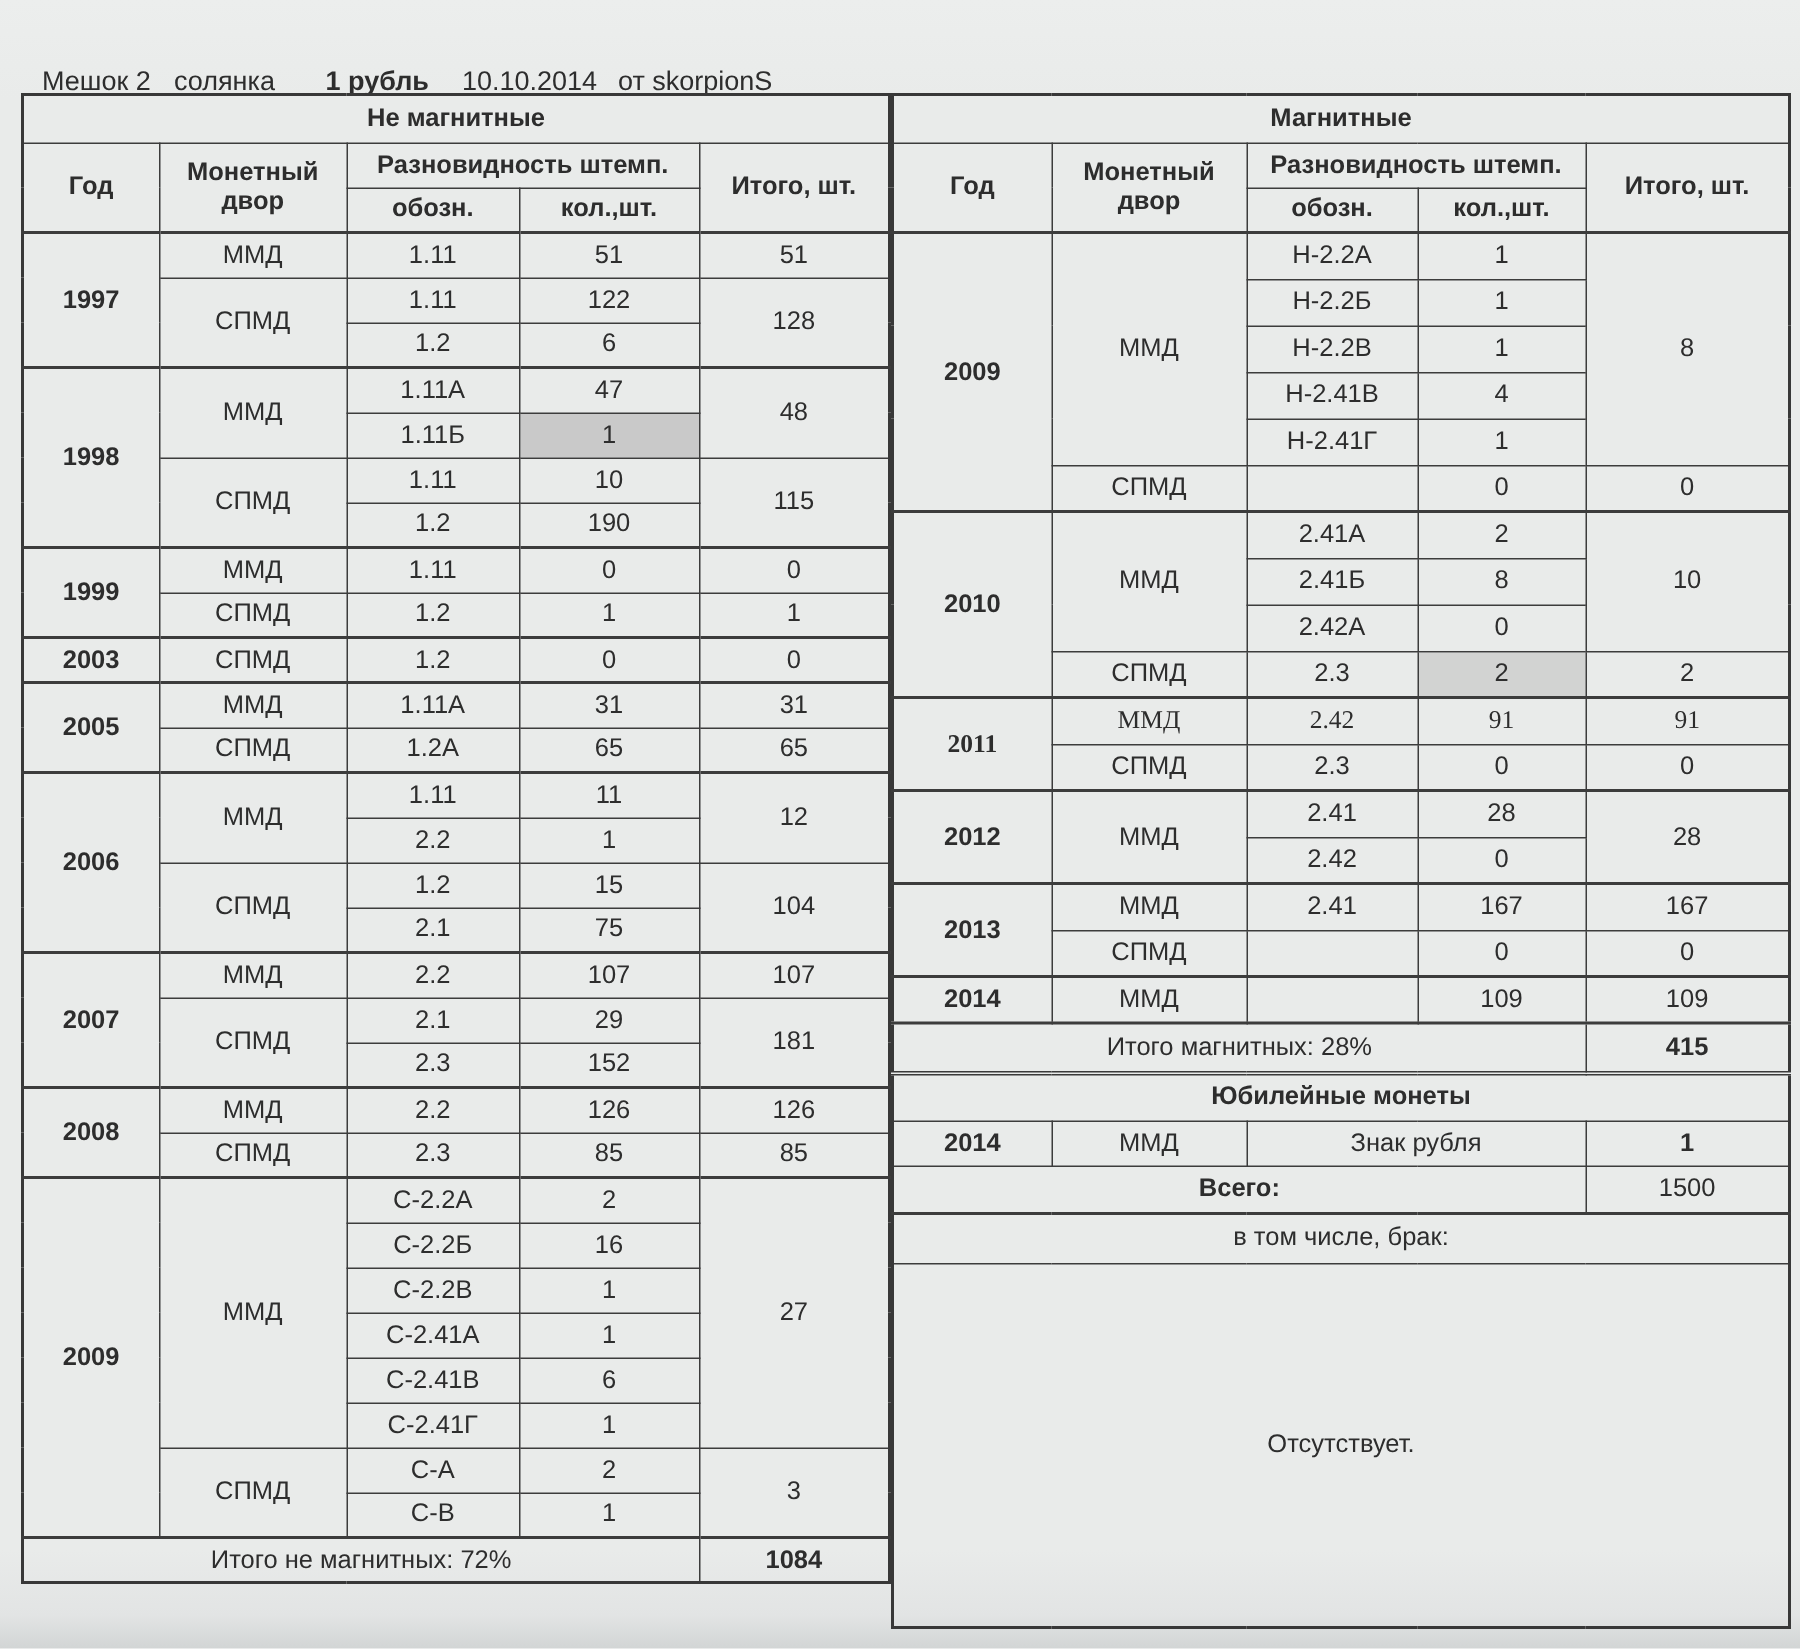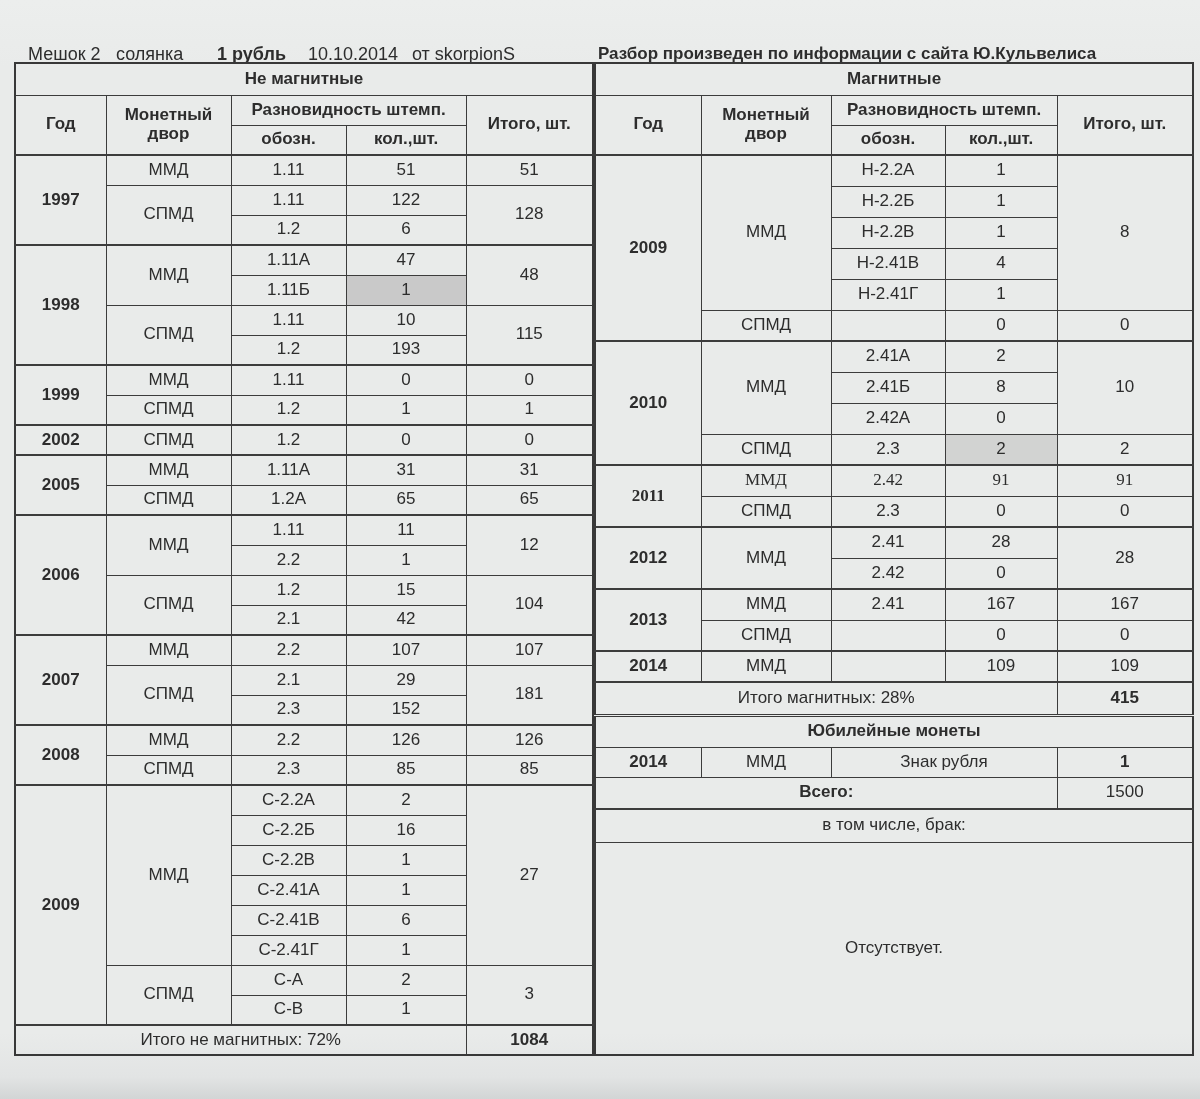--- a/index.html
+++ b/index.html
@@ -45,21 +45,20 @@
 </style>
 </head>
 <body>
 
 <div class="titlebar">
   <span class="t-bag">Мешок 2</span>
   <span class="t-mix">солянка</span>
   <span class="t-denom">1 рубль</span>
   <span class="t-date">10.10.2014</span>
   <span class="t-from">от skorpionS</span>
-  <span class="t-note">Разбор произведен по информации с сайта Ю.Кульвелиса</span>
 </div>
 
 <table class="coin" id="tbl-left" style="left: 14px;">
     <colgroup>
       <col style="width: 91px;">
       <col style="width: 125px;">
       <col style="width: 115px;">
       <col style="width: 120px;">
       <col style="width: 127px;">
     </colgroup>
@@ -109,37 +108,37 @@
         <td class="shaded">1</td>
       </tr>
       <tr style="height: 30px;">
         <td rowspan="2">СПМД</td>
         <td>1.11</td>
         <td>10</td>
         <td rowspan="2">115</td>
       </tr>
       <tr style="height: 30px;">
         <td>1.2</td>
-        <td>193</td>
+        <td>190</td>
       </tr>
       <tr class="gs" style="height: 30px;">
         <td class="year" rowspan="2">1999</td>
         <td rowspan="1">ММД</td>
         <td>1.11</td>
         <td>0</td>
         <td rowspan="1">0</td>
       </tr>
       <tr style="height: 30px;">
         <td rowspan="1">СПМД</td>
         <td>1.2</td>
         <td>1</td>
         <td rowspan="1">1</td>
       </tr>
       <tr class="gs" style="height: 30px;">
-        <td class="year" rowspan="1">2002</td>
+        <td class="year" rowspan="1">2003</td>
         <td rowspan="1">СПМД</td>
         <td>1.2</td>
         <td>0</td>
         <td rowspan="1">0</td>
       </tr>
       <tr class="gs" style="height: 30px;">
         <td class="year" rowspan="2">2005</td>
         <td rowspan="1">ММД</td>
         <td>1.11А</td>
         <td>31</td>
@@ -163,21 +162,21 @@
         <td>1</td>
       </tr>
       <tr style="height: 30px;">
         <td rowspan="2">СПМД</td>
         <td>1.2</td>
         <td>15</td>
         <td rowspan="2">104</td>
       </tr>
       <tr style="height: 30px;">
         <td>2.1</td>
-        <td>42</td>
+        <td>75</td>
       </tr>
       <tr class="gs" style="height: 30px;">
         <td class="year" rowspan="3">2007</td>
         <td rowspan="1">ММД</td>
         <td>2.2</td>
         <td>107</td>
         <td rowspan="1">107</td>
       </tr>
       <tr style="height: 30px;">
         <td rowspan="2">СПМД</td>
@@ -377,17 +376,17 @@
         <td class="left" colspan="2">Знак рубля</td>
         <td class="bold">1</td>
       </tr>
       <tr class="grand" style="height: 32px;">
         <td class="bold" colspan="4">Всего:</td>
         <td>1500</td>
       </tr>
       <tr class="brk" style="height: 33px;">
         <td class="left" colspan="5">в том числе, брак:</td>
       </tr>
-      <tr style="height: 213px;">
+      <tr style="height: 243px;">
         <td class="topleft" colspan="5">Отсутствует.</td>
       </tr>
     </tbody>
   </table>
 
 </body></html>

